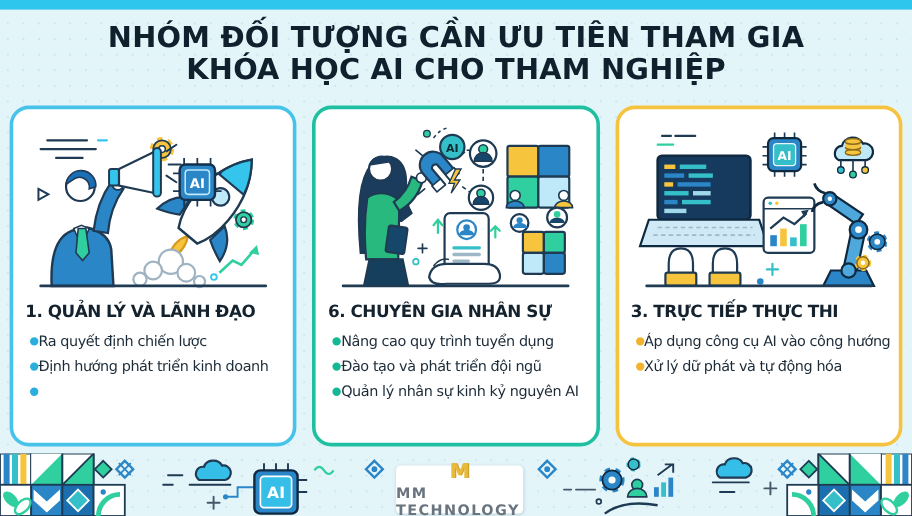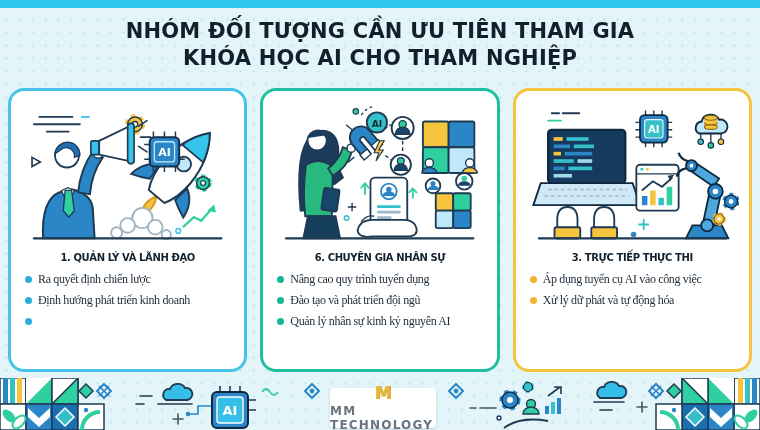--- a/index.html
+++ b/index.html
@@ -5,33 +5,33 @@
   html,body{margin:0;padding:0;}
   body{font-family:"DejaVu Sans","Liberation Sans",sans-serif;background:#dfeef4;}
   .stage{
     position:relative;width:760px;height:430px;overflow:hidden;
     background-color:#e4f5fa;
     background-image:radial-gradient(circle,#c9e8f1 1px,transparent 1.25px);
     background-size:13px 13px;
   }
   .top-strip{position:absolute;top:0;left:0;width:100%;height:8px;background:#2fc6ee;}
   .title{position:absolute;top:18px;left:0;width:100%;text-align:center;
-    font-weight:800;font-size:21px;line-height:27px;color:#10202c;letter-spacing:.2px;}
+    font-weight:800;font-size:24px;line-height:27px;color:#10202c;letter-spacing:.2px;}
   .cards{position:absolute;top:88px;left:8px;right:8px;height:284px;display:flex;gap:13px;}
   .card{flex:1 1 0;background:#fff;border:3px solid #ccc;border-radius:16px;
     padding:6px 10px 8px;box-sizing:border-box;display:flex;flex-direction:column;min-width:0;}
   .card.c1{border-color:#47c3e9;}
   .card.c2{border-color:#1fc0a1;}
   .card.c3{border-color:#f5c33e;}
   .illus{width:100%;height:152px;flex:0 0 auto;}
-  .card-heading{text-align:center;font-weight:800;font-size:10px;letter-spacing:-.4px;
+  .card-heading{font-weight:800;font-size:14px;letter-spacing:-.4px;
     color:#14222e;margin:3px 0 7px;white-space:nowrap;}
   .bullets{list-style:none;margin:0;padding:0 0 0 4px;}
-  .bullets li{display:flex;align-items:flex-start;gap:6px;font-size:12px;line-height:19px;
-    letter-spacing:-.35px;color:#1c2b38;white-space:nowrap;margin-bottom:2px;font-weight:500;font-family:Liberation Serif, serif;}
+  .bullets li{display:flex;align-items:flex-start;font-size:12px;line-height:19px;
+    letter-spacing:-.35px;color:#1c2b38;white-space:nowrap;margin-bottom:2px;font-weight:500;}
   .dot{width:7px;height:7px;border-radius:50%;margin-top:6px;flex:0 0 auto;}
   .c1 .dot{background:#2aaede;}
   .c2 .dot{background:#14b895;}
   .c3 .dot{background:#f1b42e;}
   .footer-band{position:absolute;left:0;bottom:0;width:760px;height:52px;}
   .logo{position:absolute;left:330px;top:388px;width:106px;height:40px;background:#fff;
     border-radius:4px;box-shadow:0 1px 3px rgba(30,60,80,.18);
     display:flex;flex-direction:column;align-items:center;justify-content:center;}
   .logo-m{font-weight:800;font-size:17px;line-height:17px;color:#e9b93c;
     text-shadow:1px 0 0 #caa22f;}
@@ -361,21 +361,21 @@
         <g stroke="#35bfc9" stroke-width="2" stroke-linecap="round">
           <path d="M128 130 v10 M123 135 h10"></path>
         </g>
         <circle cx="117" cy="146" r="3" fill="#2b86c7"></circle>
         <path d="M14 150 H218" stroke="#1f3a53" stroke-width="2.4" stroke-linecap="round"></path>
       </svg>
       <div class="card-heading">3. TRỰC TIẾP THỰC THI</div>
       <ul class="bullets">
         <li>
             <span class="dot"></span>
-            <span>Áp dụng tuyển cụ AI vào công việc</span>
+            <span>Áp dụng công cụ AI vào công hướng</span>
           </li>
         <li>
             <span class="dot"></span>
             <span>Xử lý dữ phát và tự động hóa</span>
           </li>
       </ul>
     </div>
   </div>
 
   <svg class="footer-band" viewBox="0 0 760 52">

